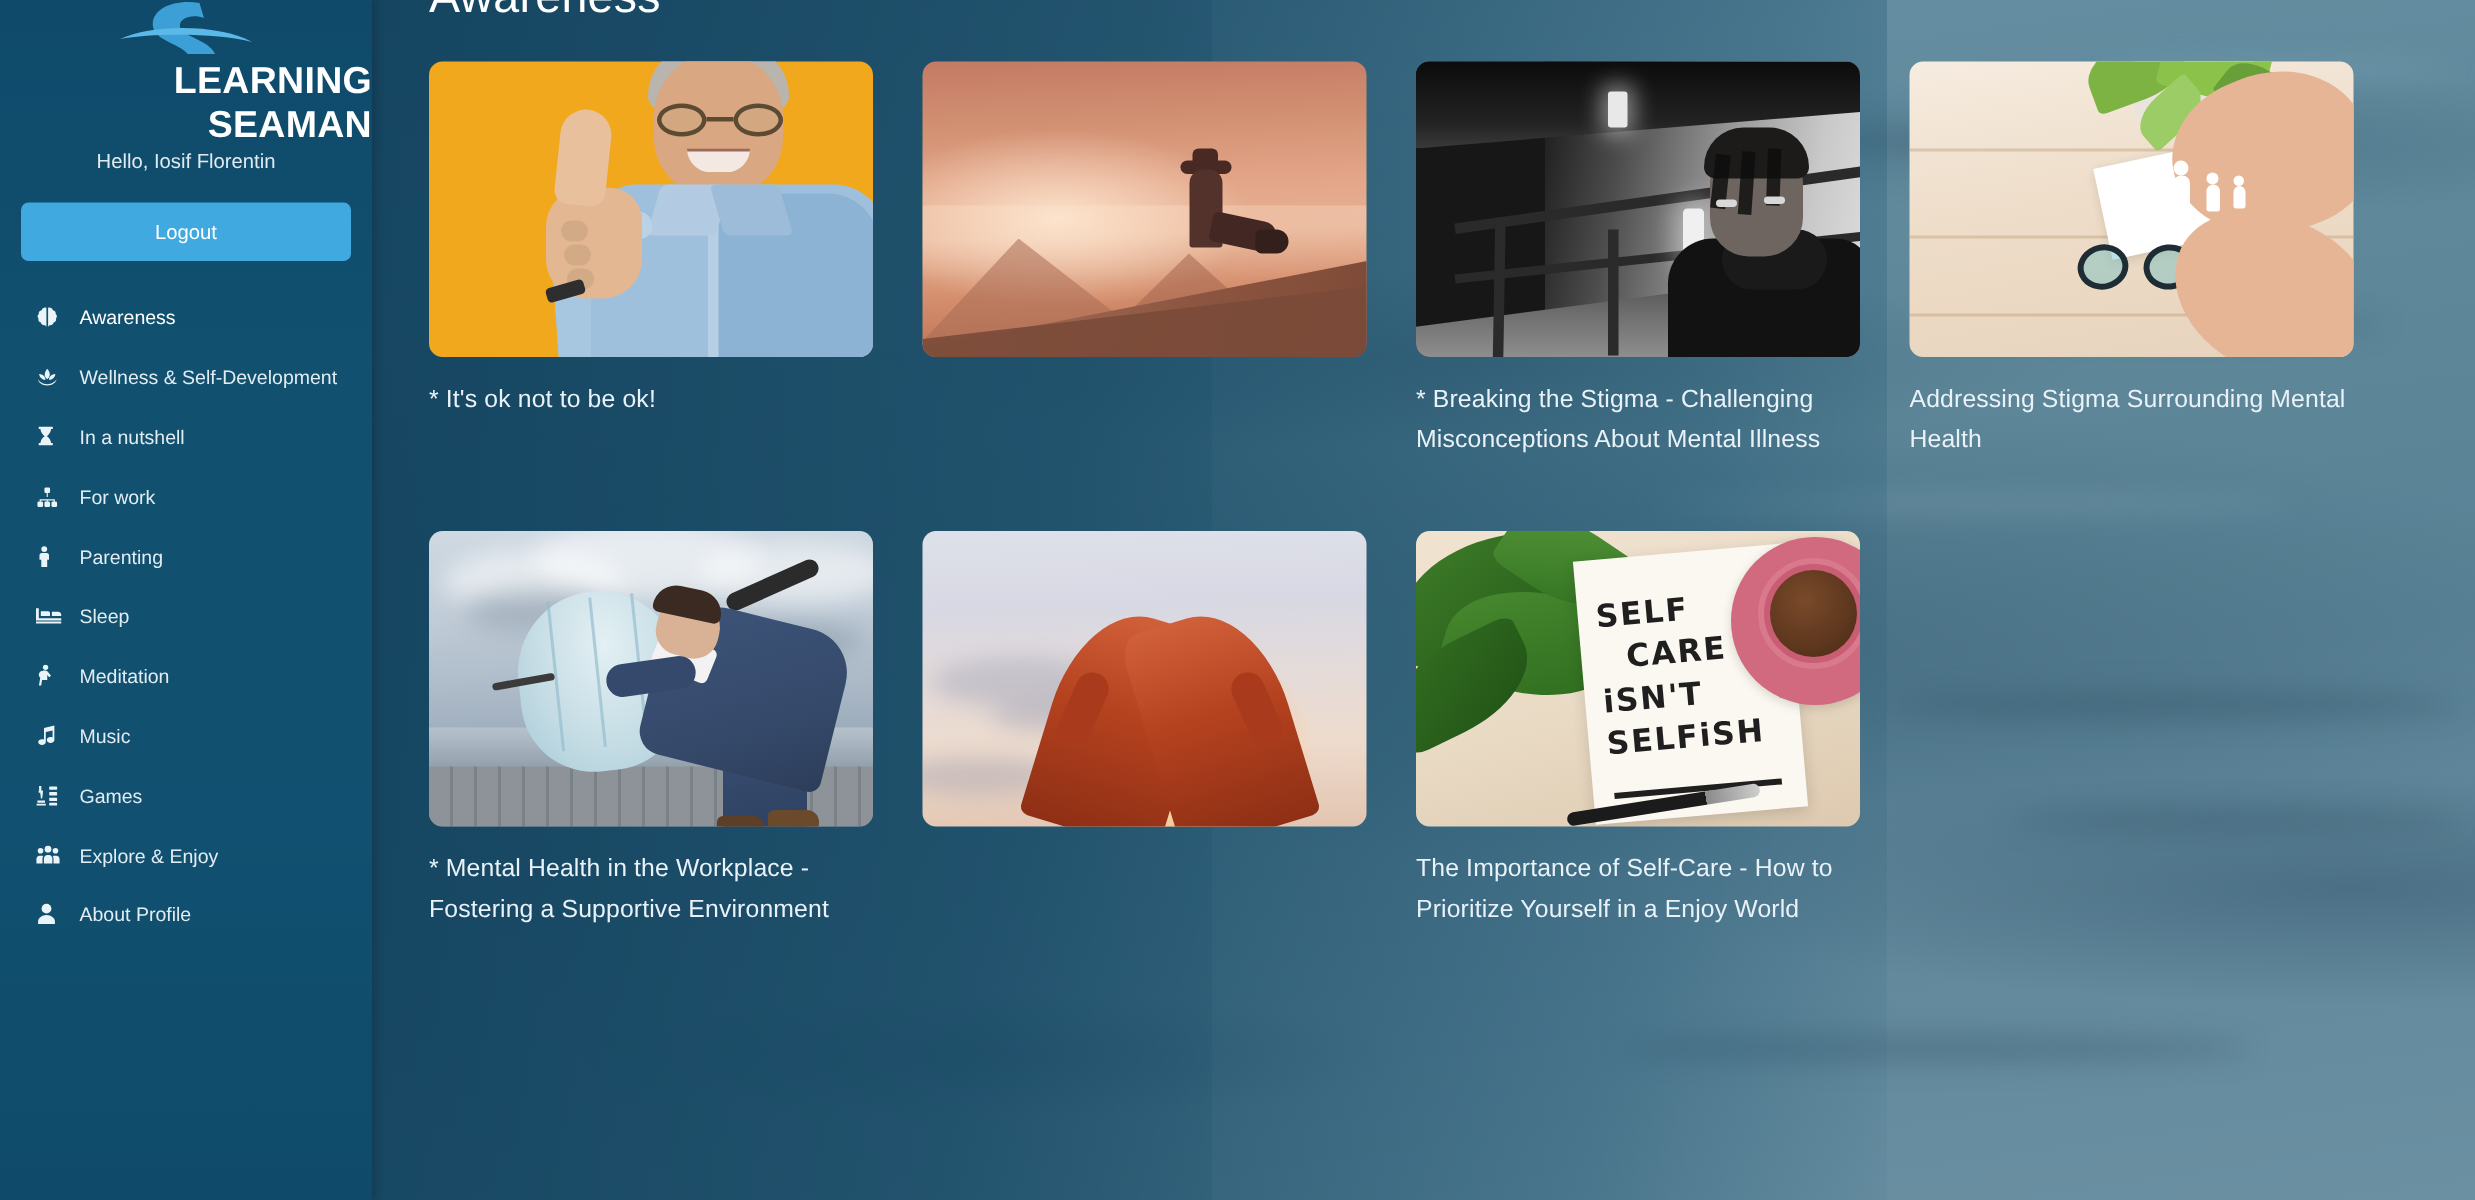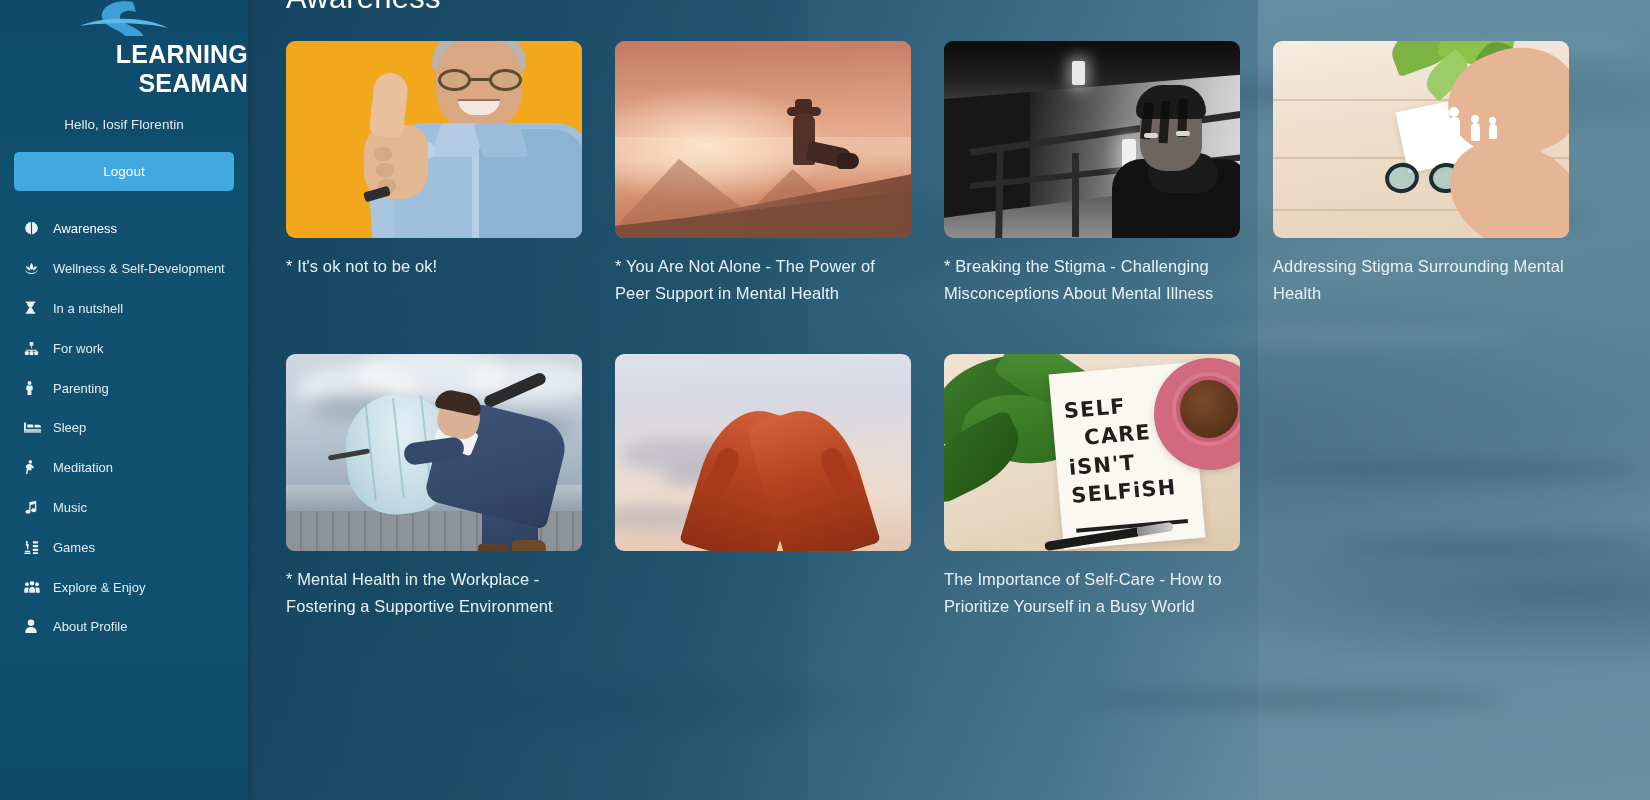--- a/index.html
+++ b/index.html
@@ -64,21 +64,21 @@
     color: #ffffff;
     font-size: 25px;
     font-weight: bold;
     letter-spacing: 0.2px;
     margin-top: 4px;
   }
   .greeting {
     text-align: center;
     color: #dfeaf1;
     font-size: 13.5px;
-    margin-top: 19px;
+    margin-top: 2px;
     font-weight: 400;
   }
   .logout-btn {
     display: block;
     margin: 20px auto 0 auto;
     width: 220px; height: 39px;
     background: #3fa9e0;
     border: none; border-radius: 5px;
     color: #ffffff;
     font-size: 13.5px;
@@ -715,21 +715,20 @@
         <div class="ss-mtn ss-mtn1"></div>
         <div class="ss-mtn ss-mtn2"></div>
         <div class="ss-ridge"></div>
         <div class="ss-ridge2"></div>
         <div class="ss-hat-top"></div>
         <div class="ss-hat"></div>
         <div class="ss-person"></div>
         <div class="ss-legs"></div>
         <div class="ss-boot"></div>
       </div>
-      <div class="card-title">* You Are Not Alone - The Power of Peer Support in Mental Health</div>
     </div>
 
     <div class="card">
       <div class="thumb img-bw">
         <div class="bw-wall"></div>
         <div class="bw-ceil"></div>
         <div class="bw-floor"></div>
         <div class="bw-rail bw-r1"></div>
         <div class="bw-rail bw-r2"></div>
         <div class="bw-post bw-p1"></div>
@@ -835,17 +834,17 @@
             <div>iSN'T</div>
             <div>SELFiSH</div>
           </div>
           <div class="sc-underline"></div>
         </div>
         <div class="sc-saucer"></div>
         <div class="sc-cup"></div>
         <div class="sc-coffee"></div>
         <div class="sc-pen"></div>
       </div>
-      <div class="card-title">The Importance of Self-Care - How to Prioritize Yourself in a Busy World</div>
+      <div class="card-title">The Importance of Self-Care - How to Prioritize Yourself in a Enjoy World</div>
     </div>
 
   </div>
 </main>
 
 </body></html>

